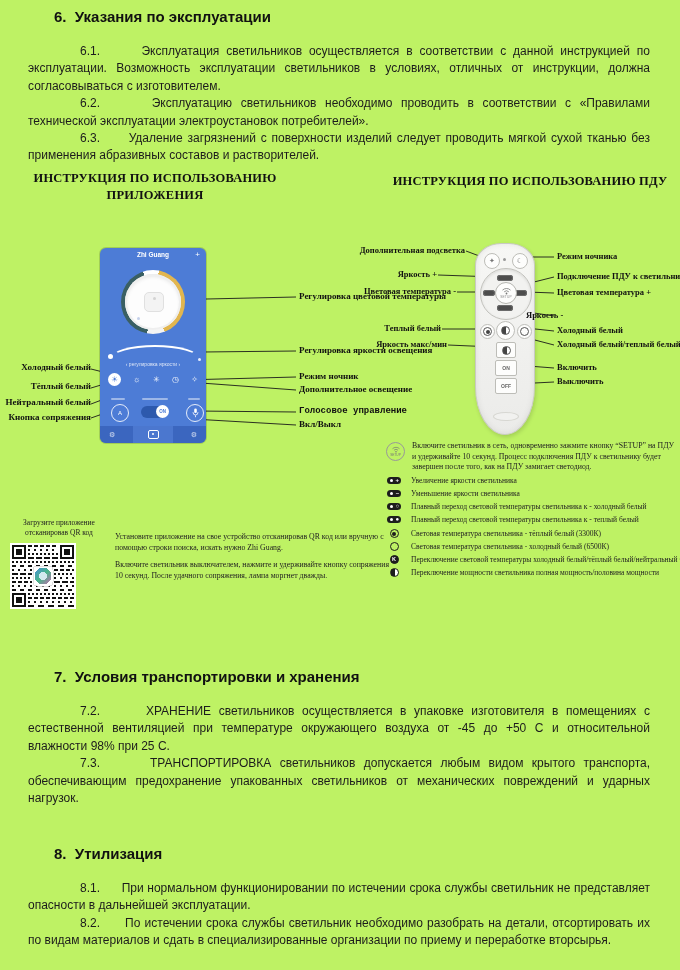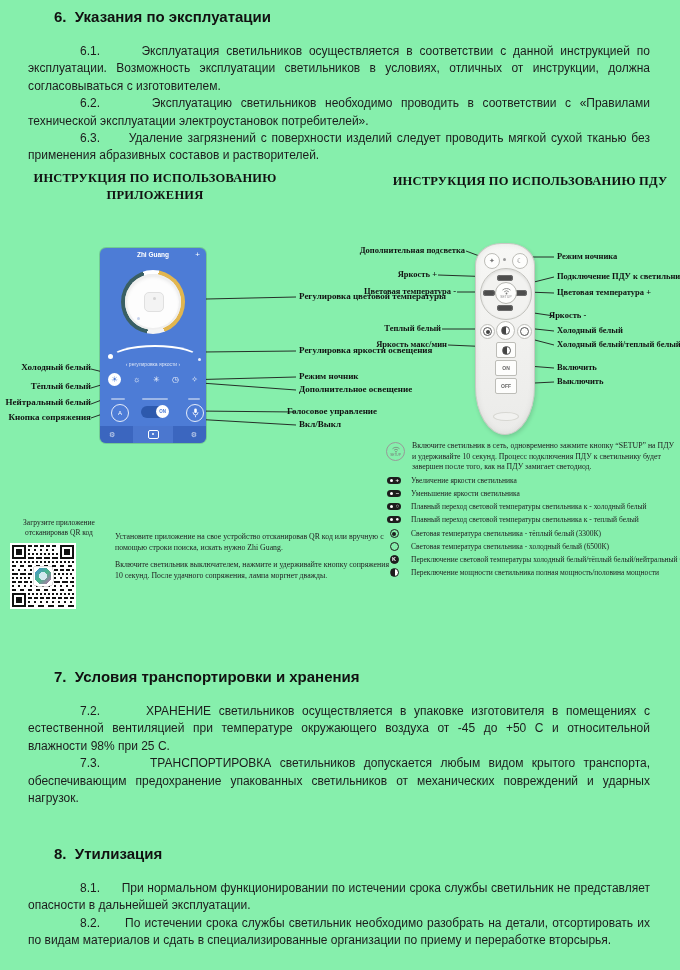--- a/index.html
+++ b/index.html
@@ -1,16 +1,16 @@
 <!DOCTYPE html>
 <html><head>
 <meta charset="utf-8">
 <style>
   html,body{margin:0;padding:0;background:#888;}
-  .page{position:relative;width:680px;height:970px;background:#86efac;margin:0 auto;
+  .page{position:relative;width:680px;height:970px;background:#bef264;margin:0 auto;
         font-family:"Liberation Sans",sans-serif;color:#1c1c1c;overflow:hidden;}
   
   .sec{position:absolute;left:28px;right:30px;}
   .sec h2{font:bold 15px/1.2 "Liberation Sans",sans-serif;margin:0 0 17px 26px;color:#111;}
   .sec p{margin:0;font-size:12px;line-height:1.45;text-align:justify;text-indent:52px;}
   
   .colhead{position:absolute;font:bold 12.5px/1.35 "Liberation Serif",serif;color:#111;
            text-align:center;letter-spacing:.2px;}
   
   .clab{position:absolute;font:bold 9px/1.1 "Liberation Serif",serif;color:#111;white-space:nowrap;}
@@ -178,21 +178,21 @@
           <b></b>
         </span>
       <span class="g">⚙</span>
     </div>
   </div>
 
   <div class="clab" style="left:299px;top:292px;">Регулировка цветовой температуры</div>
   <div class="clab" style="left:299px;top:346px;">Регулировка яркости освещения</div>
   <div class="clab" style="left:299px;top:372px;">Режим ночник</div>
   <div class="clab" style="left:299px;top:385px;">Дополнительное освещение</div>
-  <div class="clab" style="left:287px;top:407px;">Голосовое управление</div>
+  <div class="clab" style="left:299px;top:407px;font-family:Liberation Mono, monospace;">Голосовое управление</div>
   <div class="clab" style="left:299px;top:420px;">Вкл/Выкл</div>
 
   <div class="clab r-align" style="right:589px;top:363px;width:120px;">Холодный белый</div>
   <div class="clab r-align" style="right:589px;top:382px;width:120px;">Тёплый белый</div>
   <div class="clab r-align" style="right:589px;top:398px;width:120px;">Нейтральный белый</div>
   <div class="clab r-align" style="right:589px;top:413px;width:120px;">Кнопка сопряжения</div>
 
   <div class="remote">
     <div class="rbtn" style="left:8px;top:9px;width:14px;height:14px;font-size:7px;">✦</div>
     <div class="rbtn" style="left:36px;top:9px;width:14px;height:14px;font-size:7px;">☾</div>
@@ -229,21 +229,21 @@
 
   <div class="rlab r-align" style="right:215px;top:246px;width:160px;">Дополнительная подсветка</div>
   <div class="rlab r-align" style="right:243px;top:270px;width:120px;">Яркость +</div>
   <div class="rlab r-align" style="right:224px;top:287px;width:150px;">Цветовая температура -</div>
   <div class="rlab r-align" style="right:239px;top:324px;width:120px;font-family:Liberation Serif, serif;">Теплый белый</div>
   <div class="rlab r-align" style="right:233px;top:340px;width:130px;">Яркость макс/мин</div>
 
   <div class="rlab" style="left:557px;top:252px;">Режим ночника</div>
   <div class="rlab" style="left:557px;top:272px;">Подключение ПДУ к светильнику</div>
   <div class="rlab" style="left:557px;top:288px;">Цветовая температура +</div>
-  <div class="rlab" style="left:549px;top:311px;">Яркость -</div>
+  <div class="rlab" style="left:526px;top:311px;">Яркость -</div>
   <div class="rlab" style="left:557px;top:326px;">Холодный белый</div>
   <div class="rlab" style="left:557px;top:340px;">Холодный белый/теплый белый</div>
   <div class="rlab" style="left:557px;top:363px;">Включить</div>
   <div class="rlab" style="left:557px;top:377px;">Выключить</div>
 
   <div class="snote-ic">
     <svg width="10" height="7" viewBox="0 0 12 9">
       <path d="M1.5 3.5 a6.5 6.5 0 0 1 9 0" stroke="#777" fill="none" stroke-width="0.9"></path>
       <path d="M3.4 5.4 a3.8 3.8 0 0 1 5.2 0" stroke="#777" fill="none" stroke-width="0.9"></path>
       <circle cx="6" cy="7.3" r="1" fill="#777"></circle>

